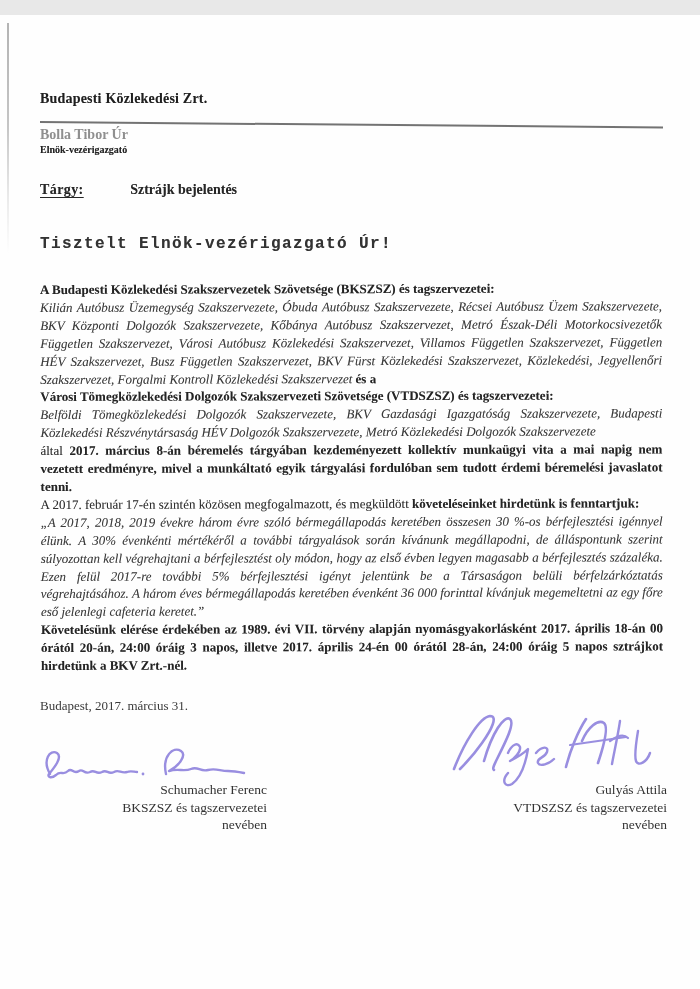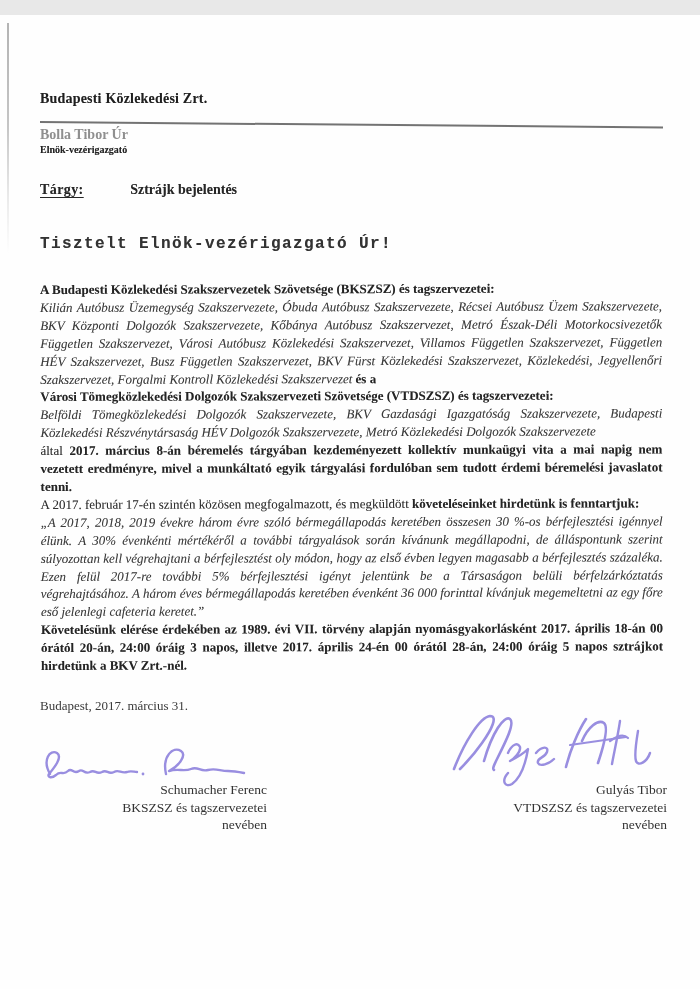--- a/index.html
+++ b/index.html
@@ -212,18 +212,18 @@
     <path class="sig-stroke" stroke-width="2.2" d="M162,32 C170,26 176,25 180,29"></path>
     <path class="sig-stroke" stroke-width="2.4" d="M190,22 C188,34 186,46 188,52 C190,58 199,53 202,44"></path>
   </svg>
 
   <div class="sig-col left">
     <div>Schumacher Ferenc</div>
     <div>BKSZSZ és tagszervezetei</div>
     <div>nevében</div>
   </div>
   <div class="sig-col right">
-    <div>Gulyás Tibor</div>
+    <div>Gulyás Attila</div>
     <div>VTDSZSZ és tagszervezetei</div>
     <div>nevében</div>
   </div>
 
 </div>
 
 </body></html>

